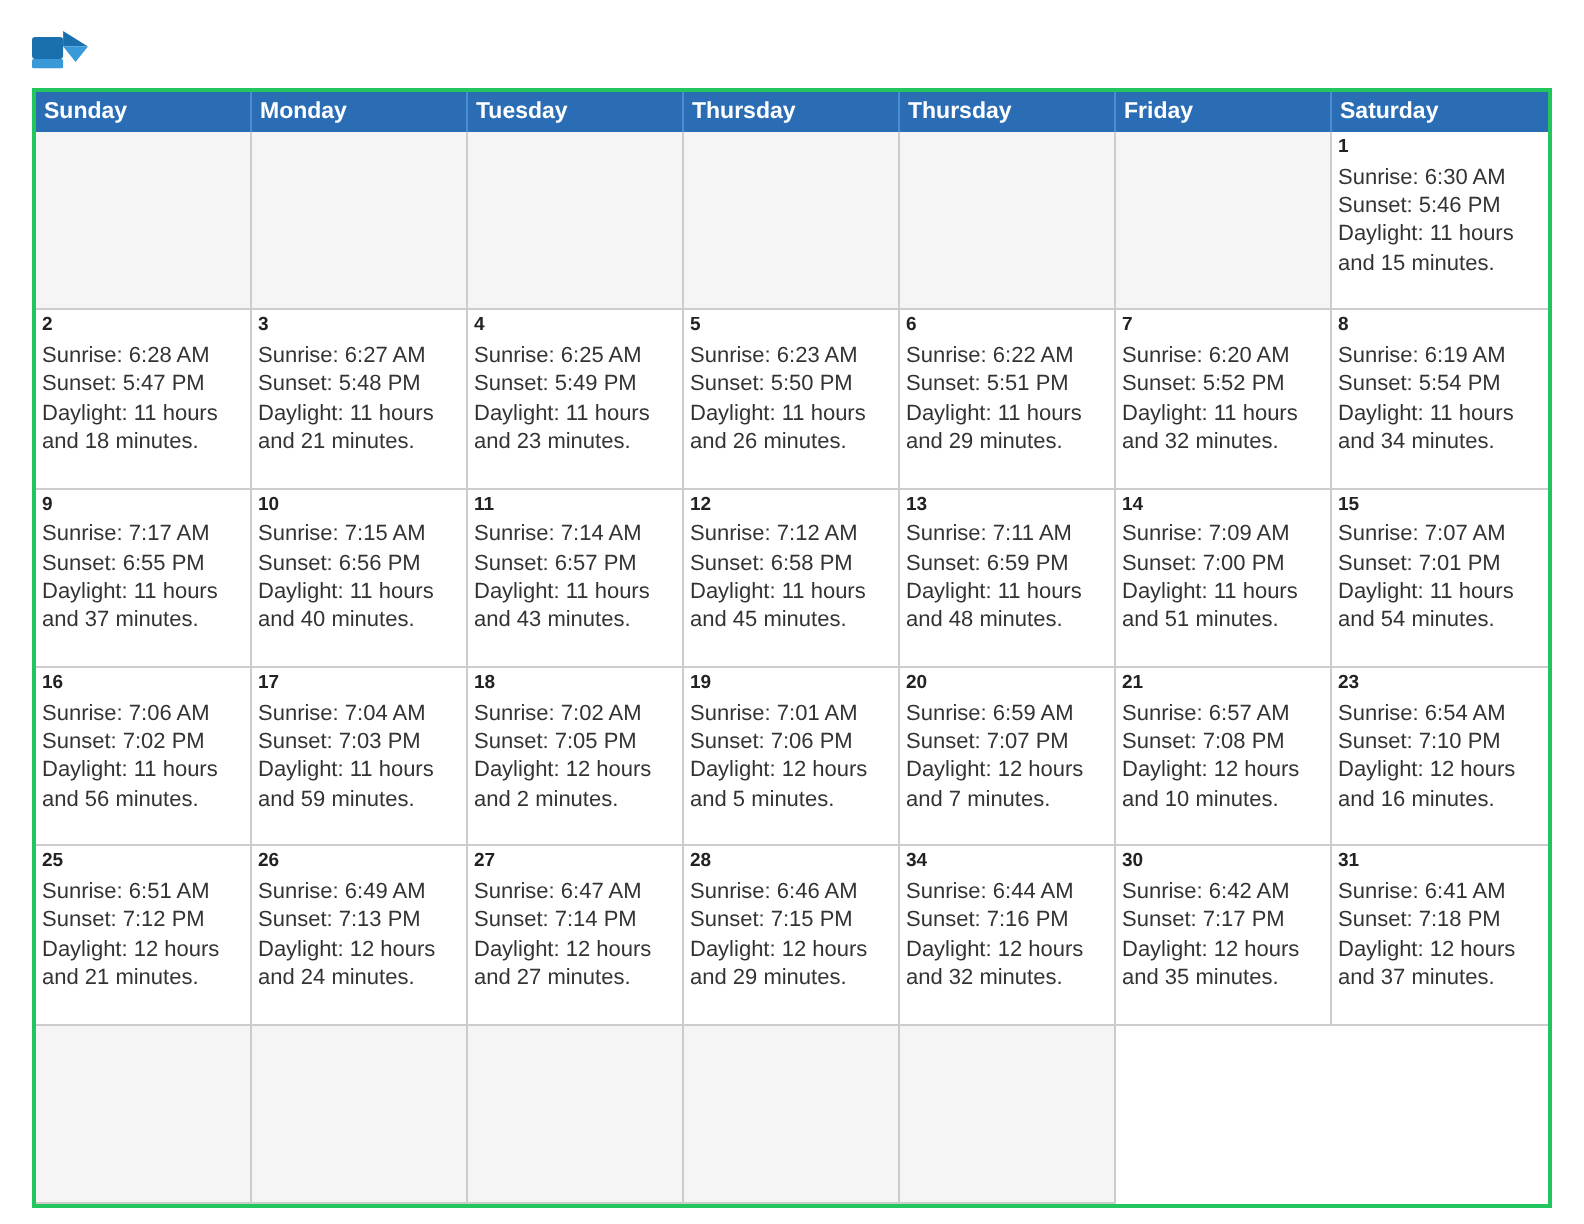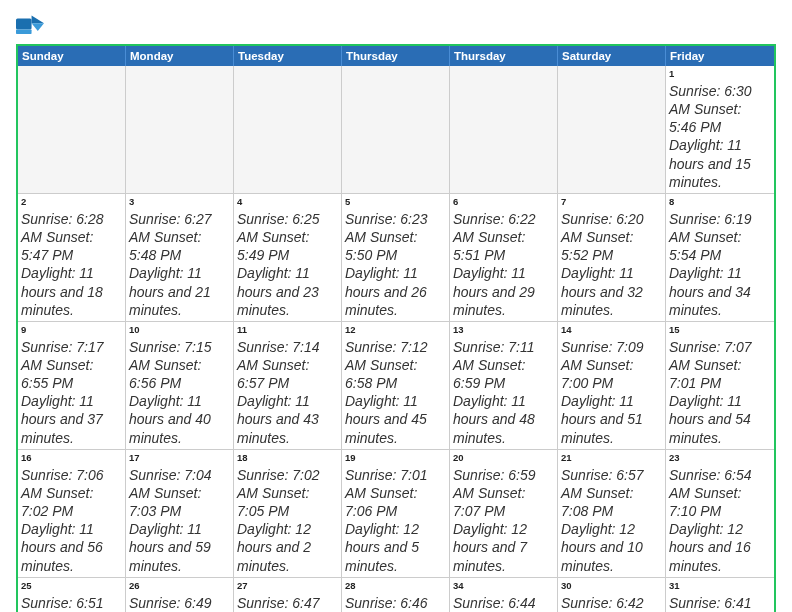--- a/index.html
+++ b/index.html
@@ -85,24 +85,23 @@
     .cal-cell:nth-child(7n) { border-right: none; }
     .cal-cell.empty { background: #f5f5f5; }
     .day-num {
       font-size: 9.5px;
       font-weight: bold;
       color: #222;
       display: block;
       margin-bottom: 1px;
     }
     .cell-info {
-      font-size: 14px;
+      font-size: 11px;
       color: #333;
       line-height: 1.3;
-      font-style: italic;
     }
   </style>
 </head>
 <body>
 
 <div class="page">
   <div class="header">
     <div class="logo">
       <svg class="logo-icon" viewBox="0 0 36 30" xmlns="http://www.w3.org/2000/svg">
         <rect x="0" y="8" width="20" height="14" rx="2" fill="#1a6faf"></rect>
@@ -120,22 +119,22 @@
     </div>
   </div>
 
   <div class="calendar">
     <div class="cal-header">
     <div class="cal-header-cell">Sunday</div>
         <div class="cal-header-cell">Monday</div>
         <div class="cal-header-cell">Tuesday</div>
         <div class="cal-header-cell">Thursday</div>
         <div class="cal-header-cell">Thursday</div>
+        <div class="cal-header-cell">Friday</div>
         <div class="cal-header-cell">Saturday</div>
-        <div class="cal-header-cell">Friday</div>
       </div>
     <div class="cal-body">
     <div class="cal-cell empty"></div>
         <div class="cal-cell empty"></div>
         <div class="cal-cell empty"></div>
         <div class="cal-cell empty"></div>
         <div class="cal-cell empty"></div>
         <div class="cal-cell empty"></div>
         <div class="cal-cell">
           <span class="day-num">1</span>

